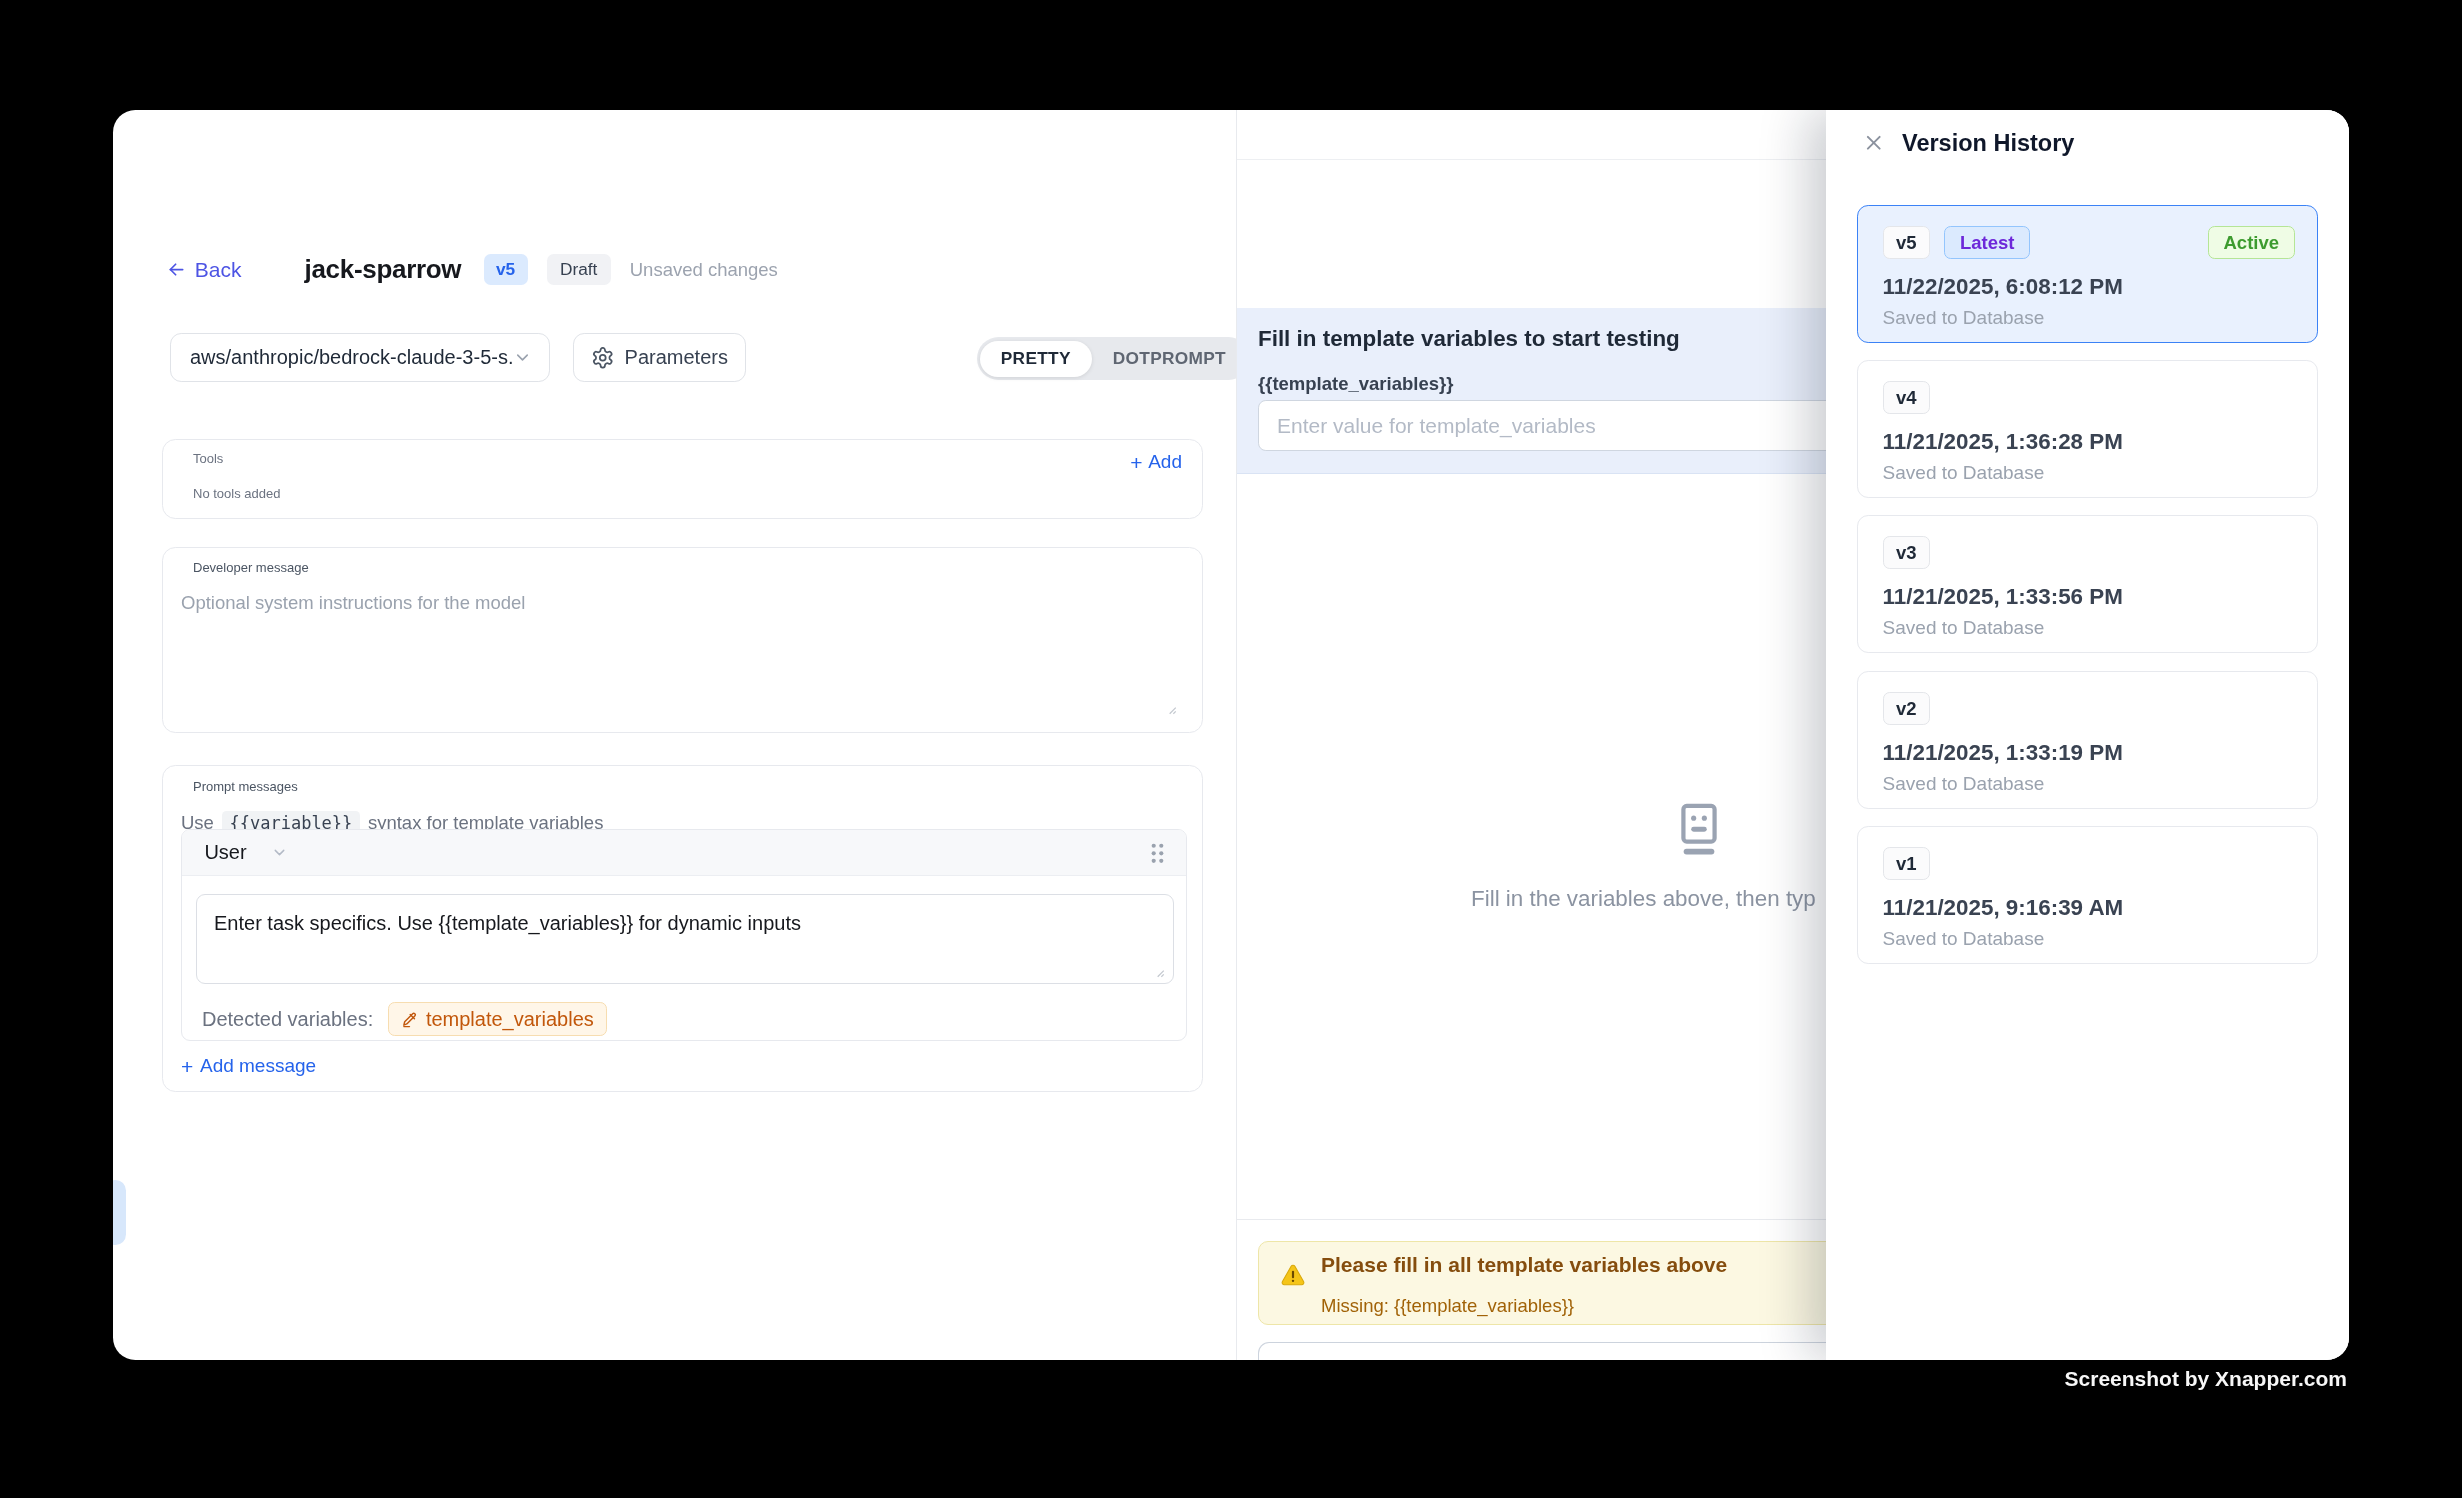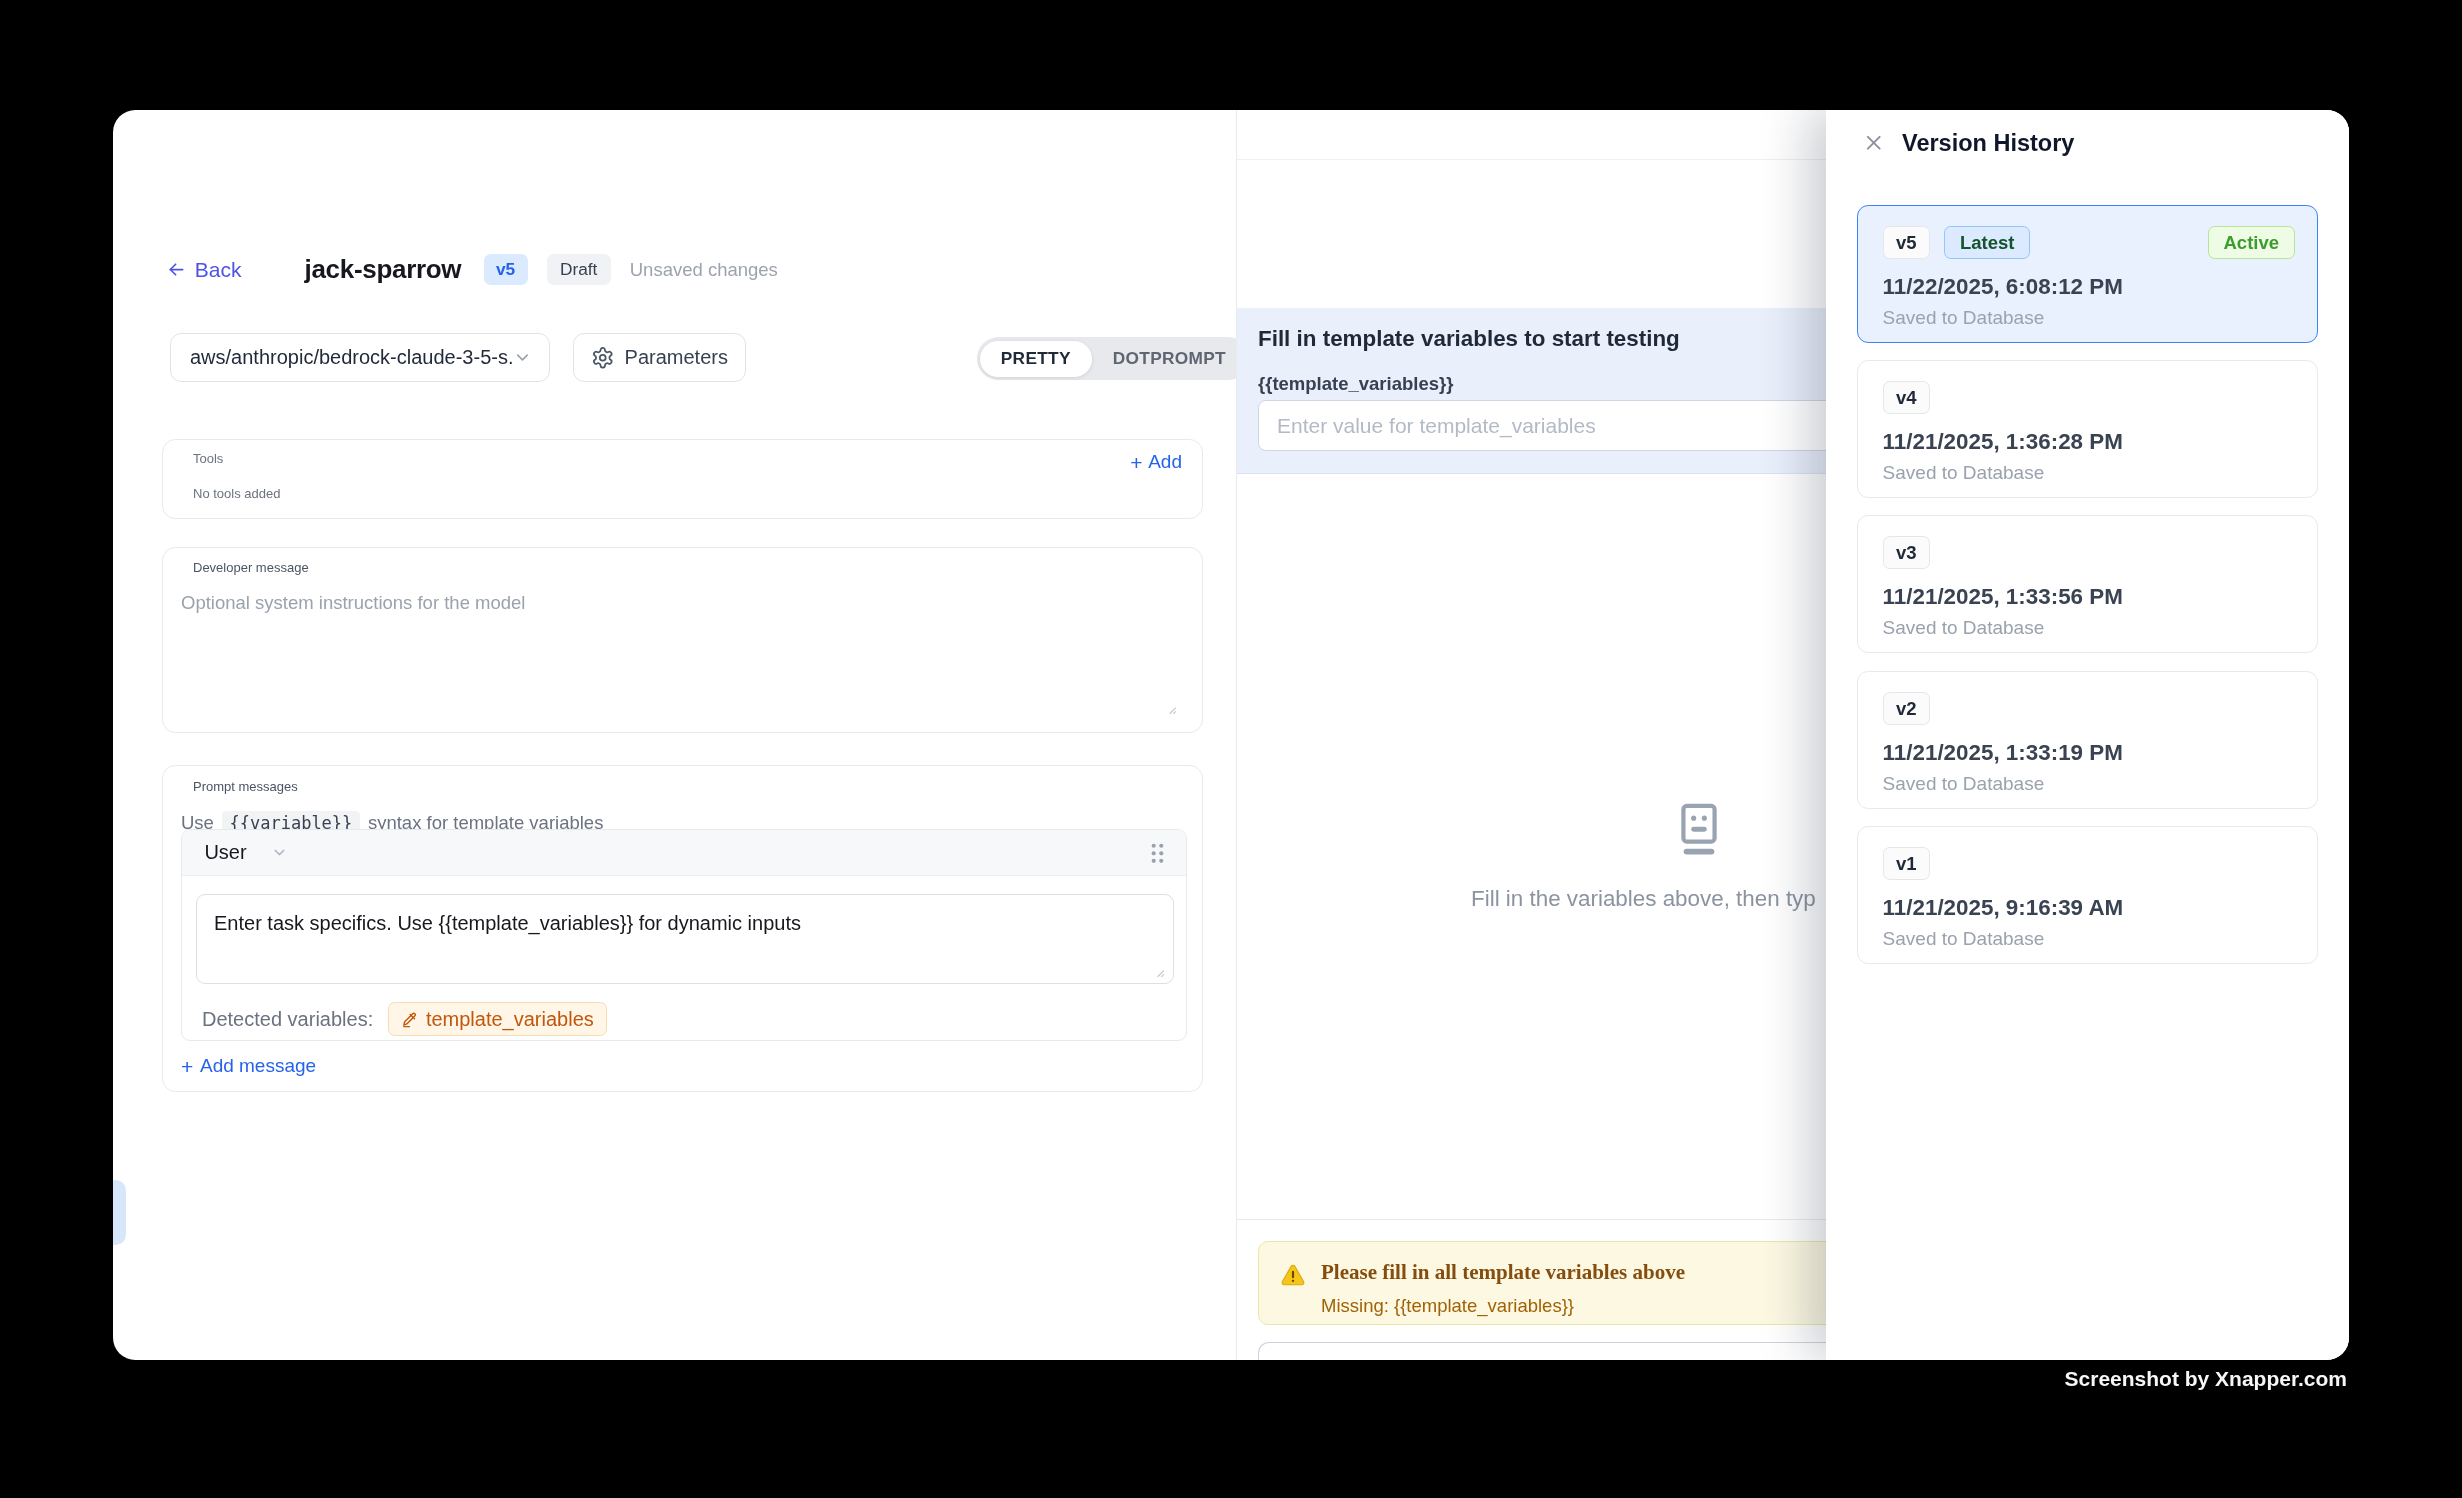--- a/index.html
+++ b/index.html
@@ -87,42 +87,42 @@
   .banner-input::placeholder { color:#b3bac6; }
 
   .empty-state-icon { position:absolute; left:435px; top:687px; }
   .empty-hint { position:absolute; left:234px; top:776px; width:362px; font-size:22.4px; color:#8b93a1;
                 white-space:nowrap; overflow:hidden; }
 
   .hr { position:absolute; left:0; right:0; top:1109px; height:0.6px; background:#e8eaee; }
 
   .warnbox { position:absolute; left:21px; top:1131px; width:1007px; height:84px; background:#fcf8e2;
              border:1.1px solid #eee6a8; border-radius:10px; }
-  .warn-title { position:absolute; left:62px; top:18px; font-size:21px; font-weight:700; color:#854d0e;font-family:Liberation Serif, serif; }
+  .warn-title { position:absolute; left:62px; top:11px; font-size:21px; font-weight:700; color:#854d0e; }
   .warn-miss { position:absolute; left:62px; top:53px; font-size:18.5px; color:#a16207; }
   .warn-icon { position:absolute; left:21px; top:20px; }
 
   .chat-stub { position:absolute; left:21px; top:1232px; width:1007px; height:45px; background:#fff;
                border:1.1px solid #ccd3dd; border-bottom:none; border-radius:11.2px 11.2px 0 0; }
 
   
   .vh-panel { position:absolute; left:1713px; top:0; width:523px; height:1250px; background:#fff;
               border-radius:0 22.4px 22.4px 0; box-shadow:-17px 0 50px rgba(15,23,42,.22); z-index:10; }
   .vh-head { position:absolute; top:0; left:0; right:0; height:67px; }
   .vh-close { position:absolute; left:36px; top:21px; cursor:pointer; }
   .vh-title { position:absolute; left:76px; top:20px; font-size:23.5px; font-weight:700; color:#0f172a; }
 
   .vcard { position:absolute; left:31px; width:461px; height:138px; background:#fff;
            border:1.1px solid #e7e9ee; border-radius:11.2px; cursor:pointer; }
   .vcard.sel { background:#e9f1fe; border:1.7px solid #3b82f6; }
   .vc-chips { position:absolute; left:24.6px; top:20px; display:flex; gap:14.6px; align-items:center; }
   .tag-chip { background:#fbfbfc; border:1.1px solid #e4e6ea; border-radius:6.7px; padding:4.5px 12.3px;
               font-size:18.5px; font-weight:600; color:#1f2937; }
   .latest-chip { background:#dbeafe; border:1.1px solid #93c5fd; border-radius:6.7px; padding:4.5px 14.6px;
-              font-size:18.5px; font-weight:600; color:#14532d; }
+              font-size:18.5px; font-weight:600; color:#6d28d9; }
   .active-chip { position:absolute; right:22.4px; top:20px; background:#effce5; border:1.1px solid #b5e596;
               border-radius:6.7px; padding:4.5px 14.6px; font-size:18.5px; font-weight:600; color:#3d9b2f; }
   .vc-date { position:absolute; left:24.6px; top:68px; font-size:22.4px; font-weight:700; color:#3a4352; }
   .vc-saved { position:absolute; left:24.6px; top:101px; font-size:19px; color:#9aa2ae; }
 
   .watermark { position:absolute; right:115px; top:1367px; color:#f7f7f7; font-size:21px; font-weight:600; }
 
   svg { display:block; }
 </style>
 </head>

